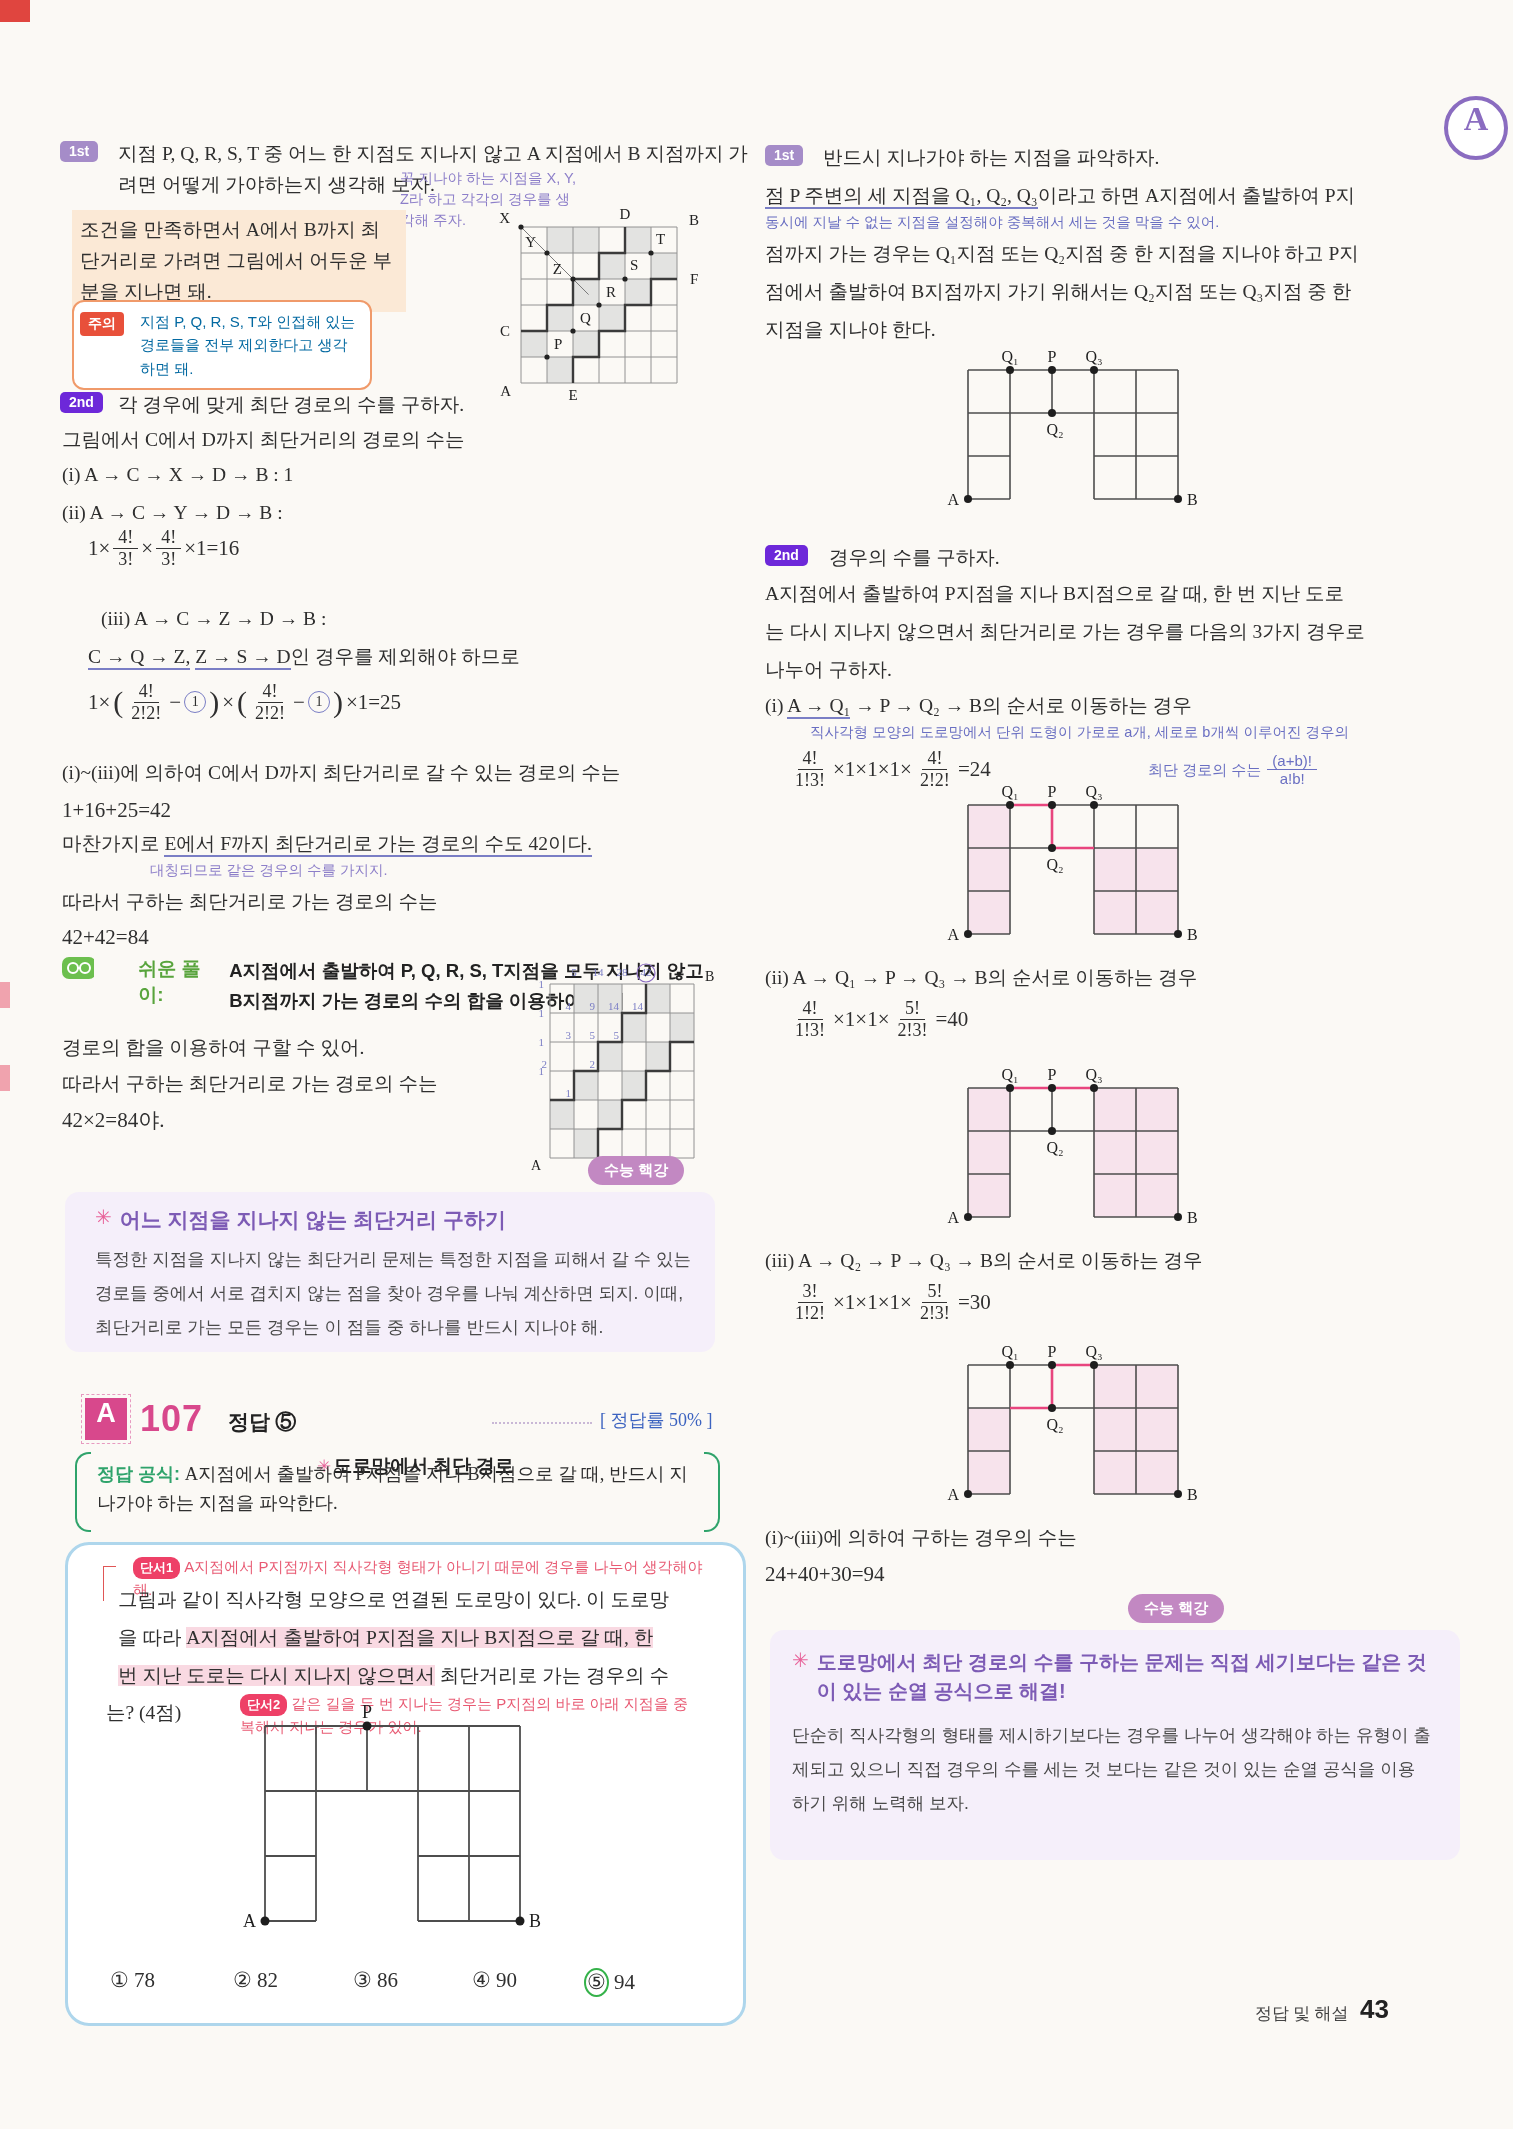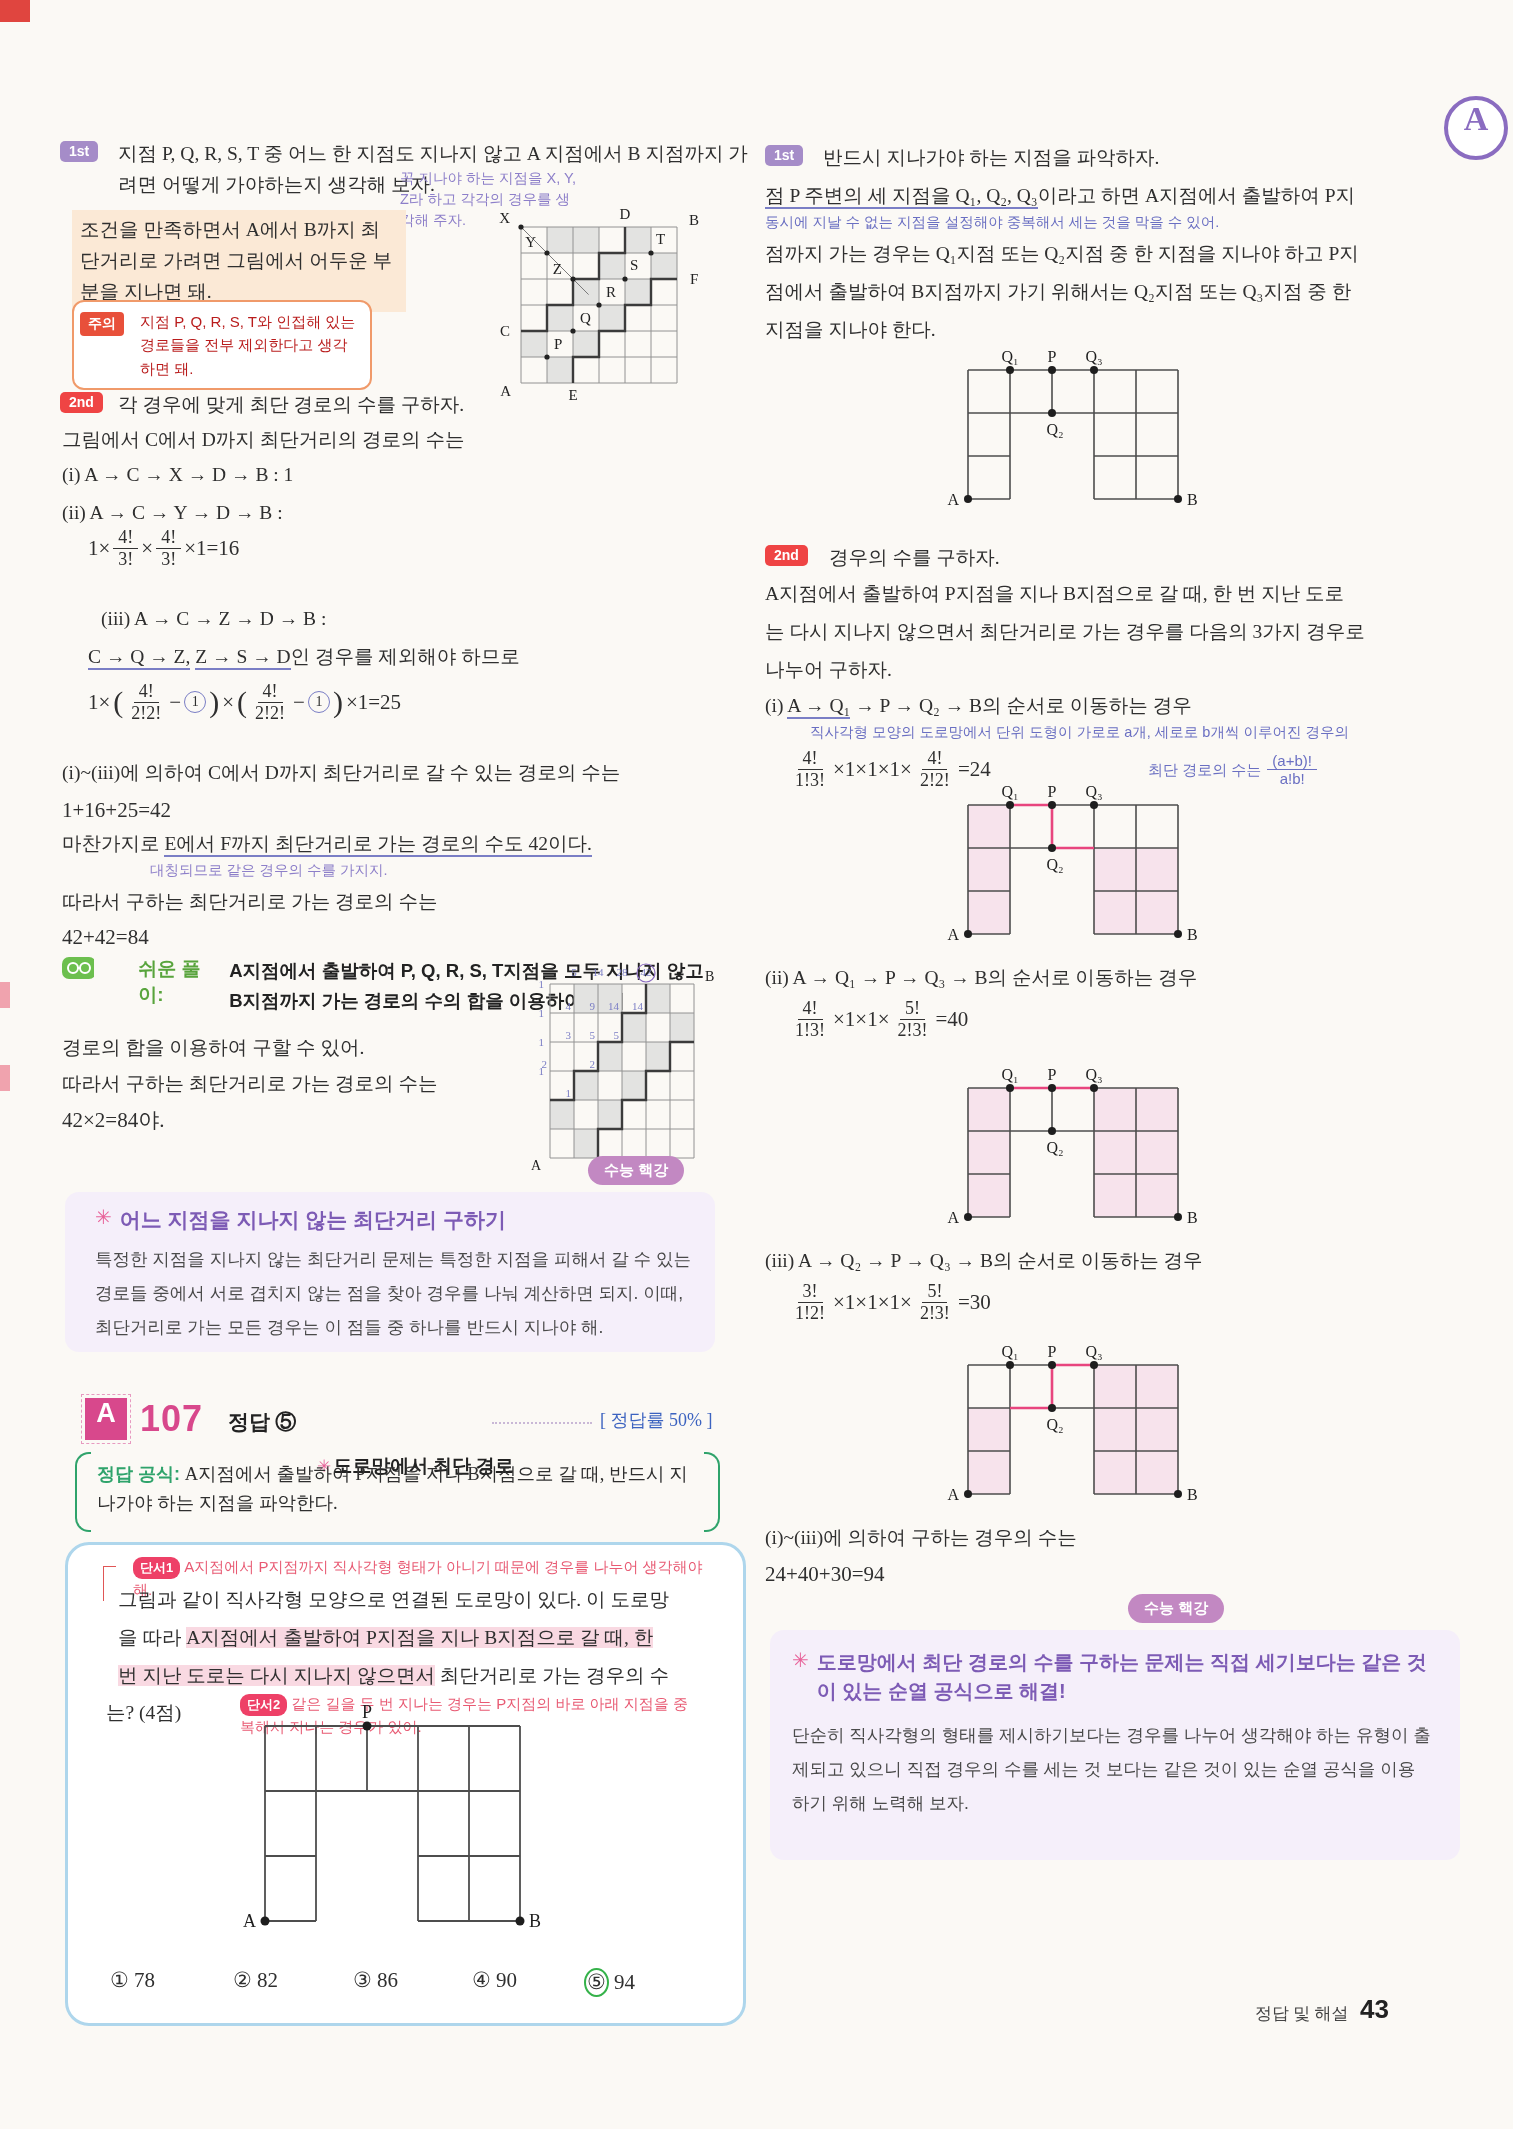--- a/index.html
+++ b/index.html
@@ -3,26 +3,26 @@
 <meta charset="utf-8">
 <style>
   html,body{margin:0;padding:0;}
   body{font-family:"Liberation Serif",serif;color:#333;}
   #page{position:relative;width:1513px;height:2129px;background:#fbf9f5;overflow:hidden;}
   .abs{position:absolute;}
   .body-text{font-size:19.5px;color:#2f2f2f;line-height:1.6;}
   .badge-step{display:inline-block;padding:2px 9px 3px;border-radius:5px;color:#fff;
     font:bold 14px "Liberation Sans",sans-serif;}
   .b-purple{background:#a58cc8;}
-  .b-teal{background:#ef4444;}
+  .b-teal{background:#6d28d9;}
   .note-purple{font-family:"Liberation Sans",sans-serif;font-size:14.5px;color:#8d7fc9;line-height:1.45;}
   .note-blue{font-family:"Liberation Sans",sans-serif;font-size:14.5px;color:#6a6fc2;line-height:1.4;}
   .hl-peach{background:#fbe9d6;padding:4px 8px;}
   .caution-box{border:2px solid #f09a6a;border-radius:12px;background:#fff;padding:8px 12px 8px 66px;
-    font:15px "Liberation Sans",sans-serif;color:#b91c1c;line-height:1.55;}
+    font:15px "Liberation Sans",sans-serif;color:#0369a1;line-height:1.55;}
   .caution-tag{position:absolute;left:8px;top:12px;background:#e8503a;color:#fff;
     font:bold 14px "Liberation Sans",sans-serif;padding:3px 8px;border-radius:4px;}
   .u-purple{border-bottom:2px solid #7a7ec5;padding-bottom:1px;}
   .formula{font-size:21px;display:flex;align-items:center;gap:3px;color:#2f2f2f;}
   .frac{display:inline-flex;flex-direction:column;align-items:center;vertical-align:middle;line-height:1.15;}
   .frac .fn{display:block;border-bottom:1.4px solid #333;padding:0 5px;font-size:18px;}
   .frac .fd{display:block;padding:0 5px;font-size:18px;}
   .circ1{display:inline-block;width:20px;height:20px;border:1.4px solid #7a7ec5;border-radius:50%;
     text-align:center;line-height:20px;font-size:14px;}
   .easy-label{font:bold 19px "Liberation Sans",sans-serif;color:#58a43c;margin-left:36px;}

